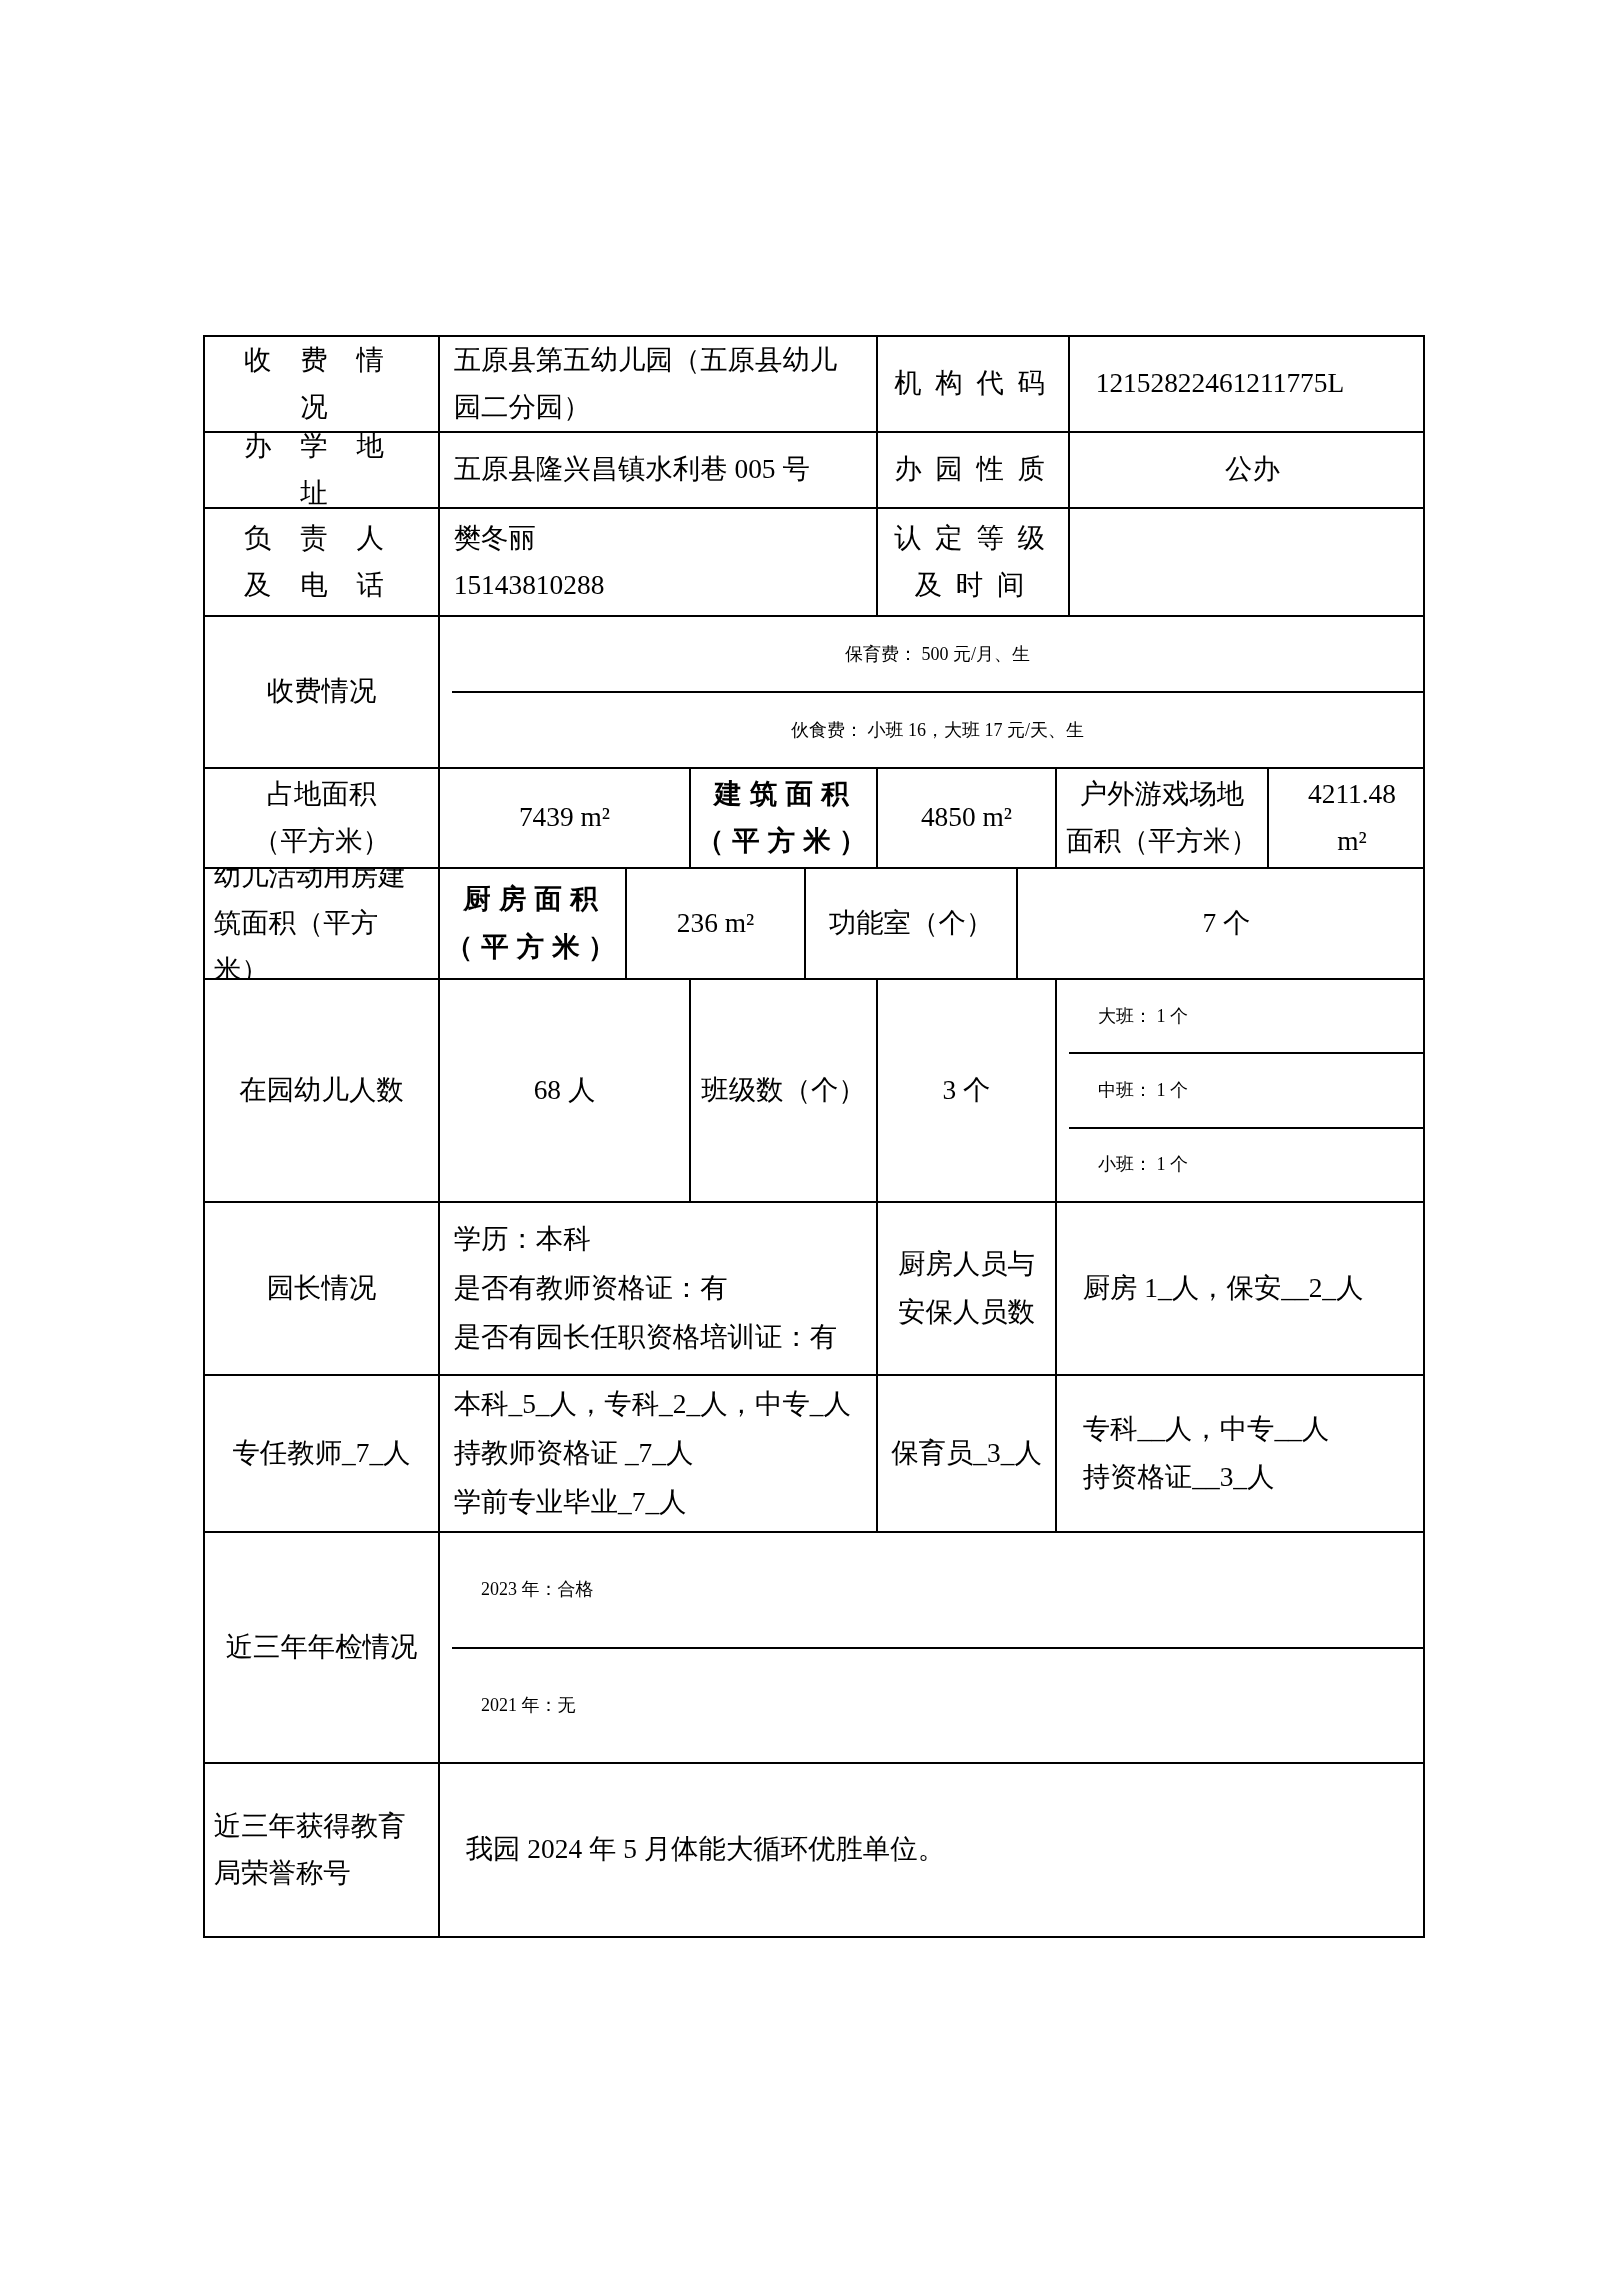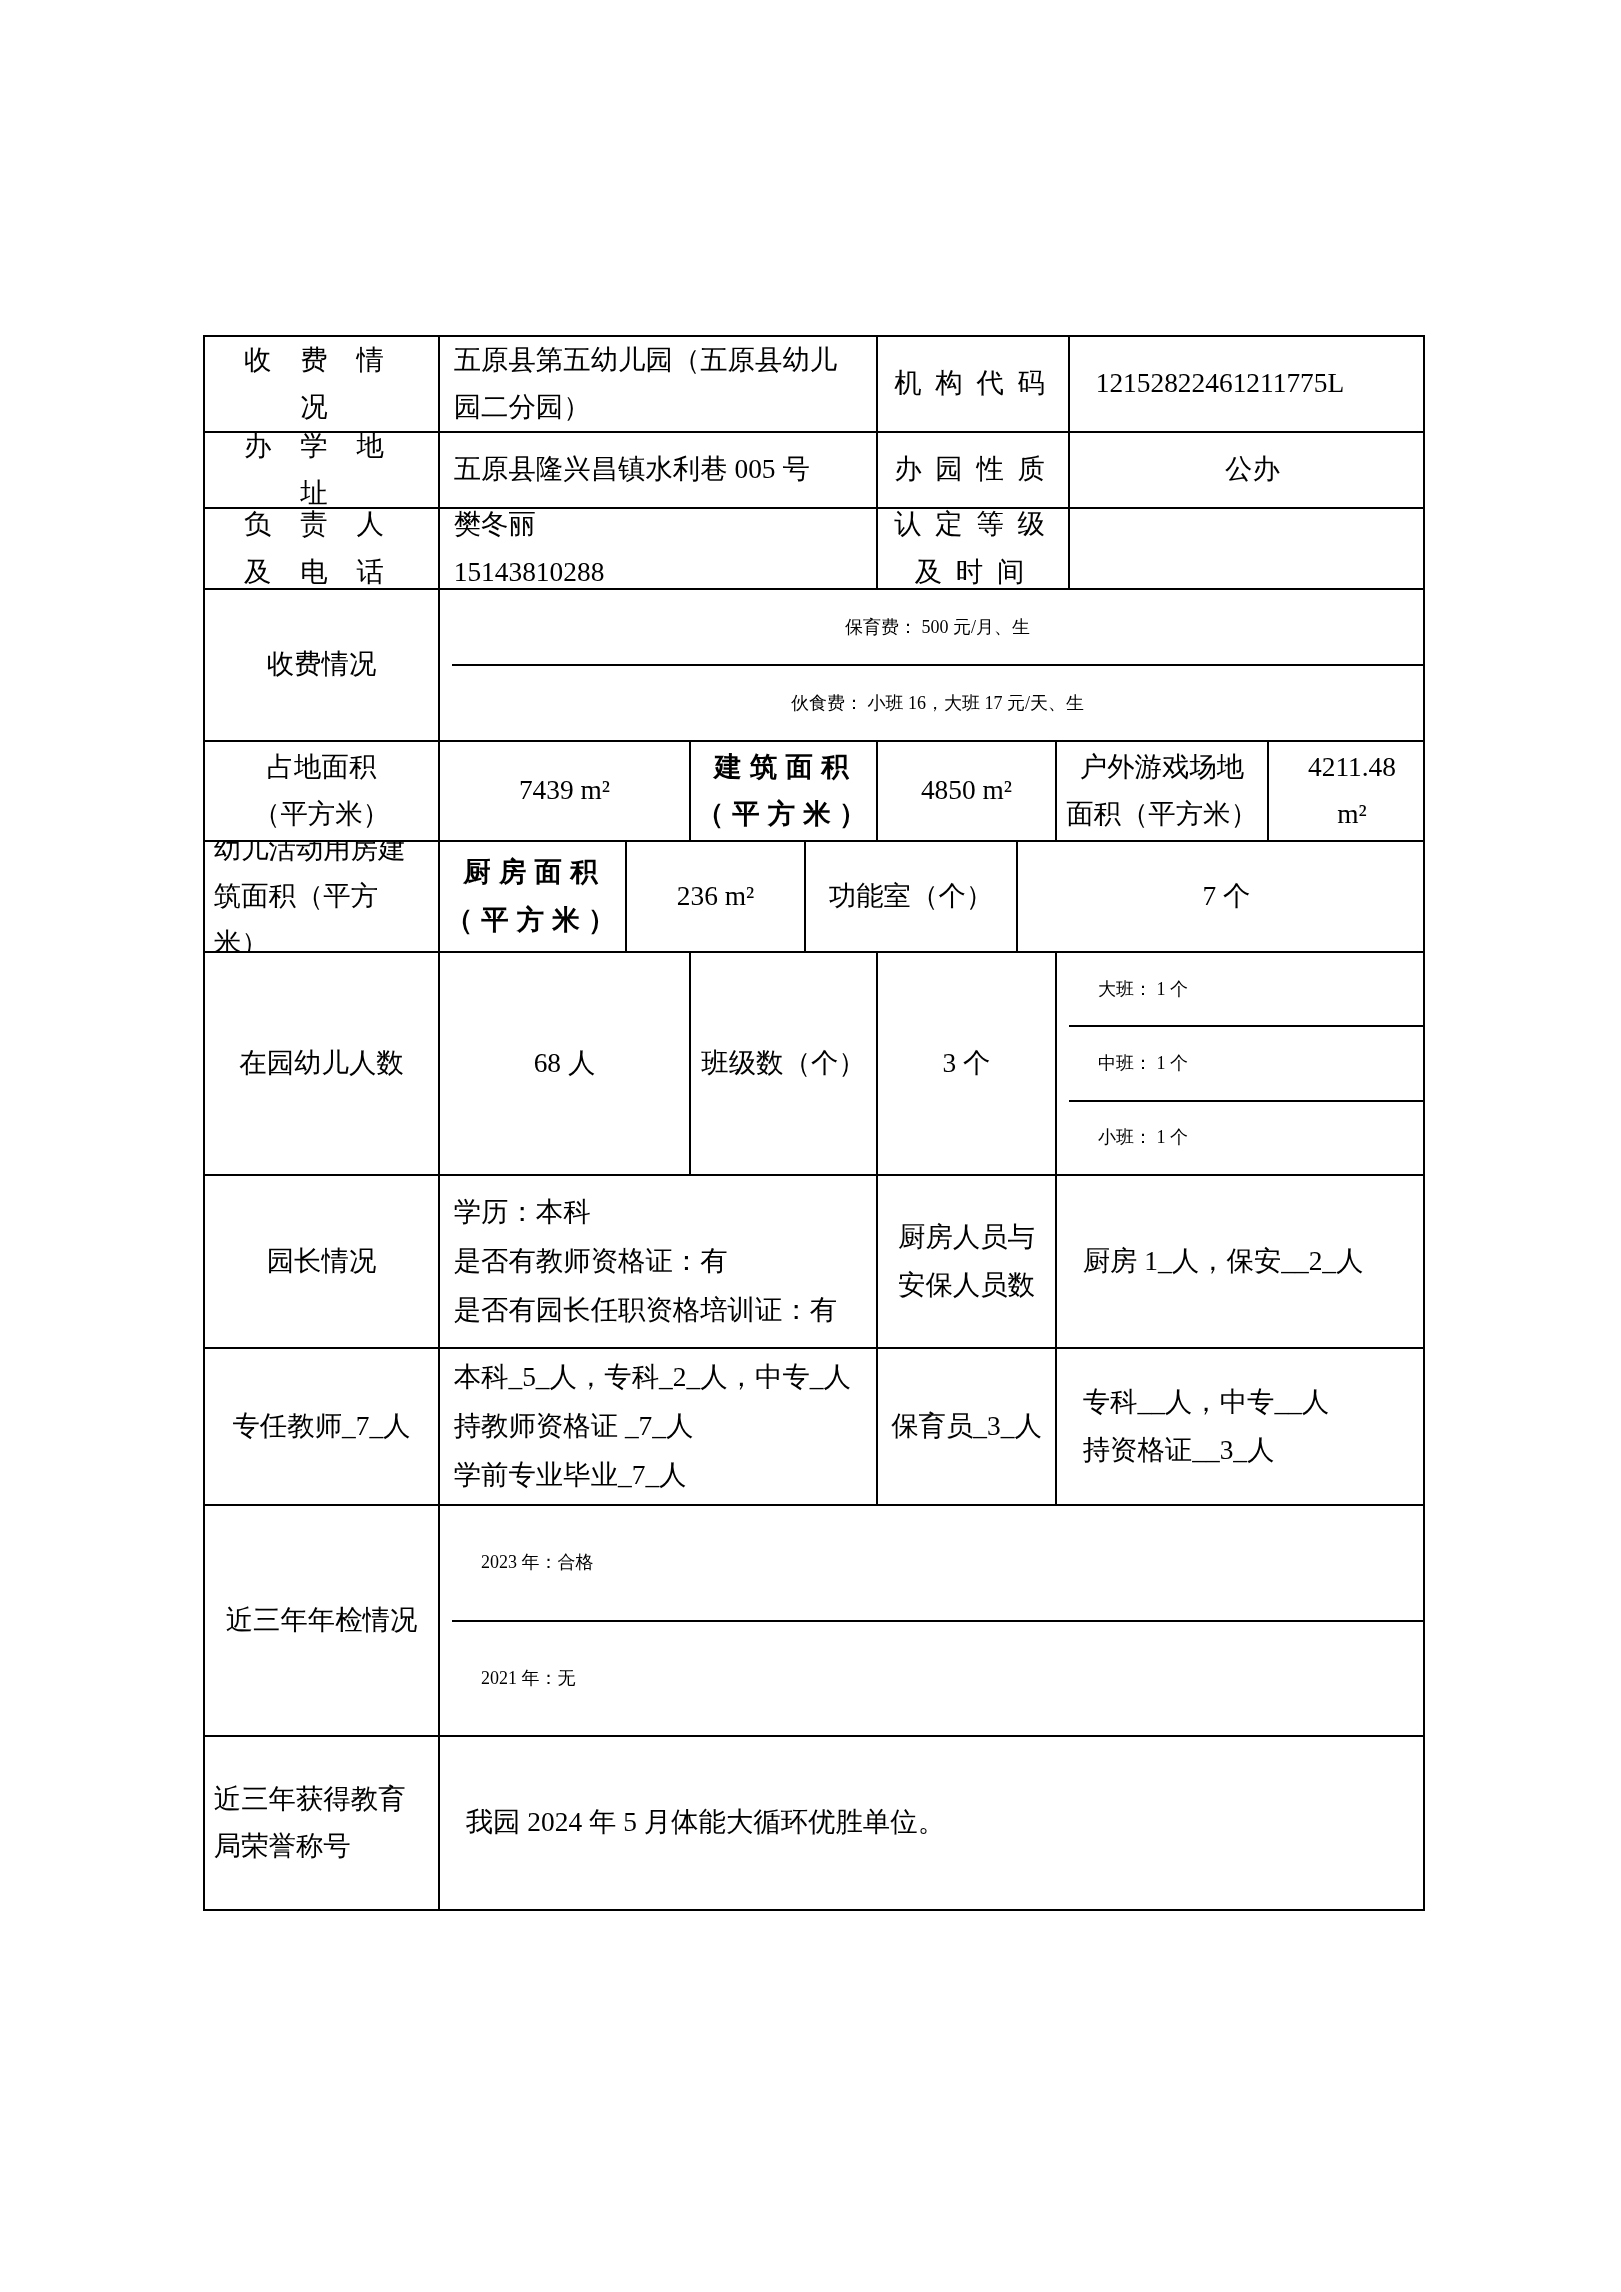--- a/index.html
+++ b/index.html
@@ -60,21 +60,21 @@
       <div class="cell grow left">12152822461211775L</div>
     </div>
 
     <div class="row" style="height:76px">
       <div class="cell w240 ls-lg">办学地址</div>
       <div class="cell w447 left">五原县隆兴昌镇水利巷 005 号</div>
       <div class="cell w196 ls-md">办园性质</div>
       <div class="cell grow">公办</div>
     </div>
 
-    <div class="row" style="height:81px">
+    <div class="row" style="height:108px">
       <div class="cell w240 ls-lg">负责人
 及电话</div>
       <div class="cell w447 left">樊冬丽
 15143810288</div>
       <div class="cell w196 ls-md">认定等级
 及时间</div>
       <div class="cell grow"></div>
     </div>
 
     <div class="row" style="height:152px">

